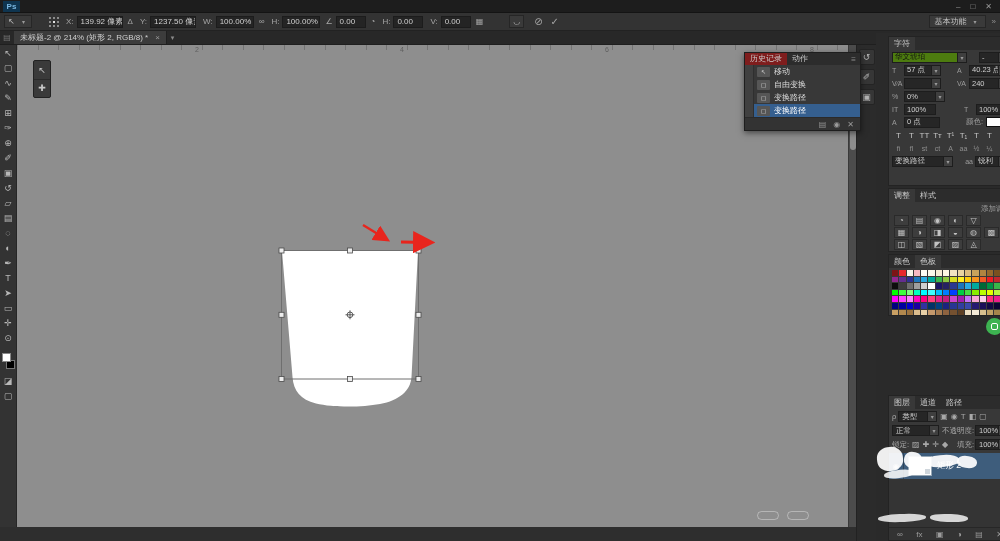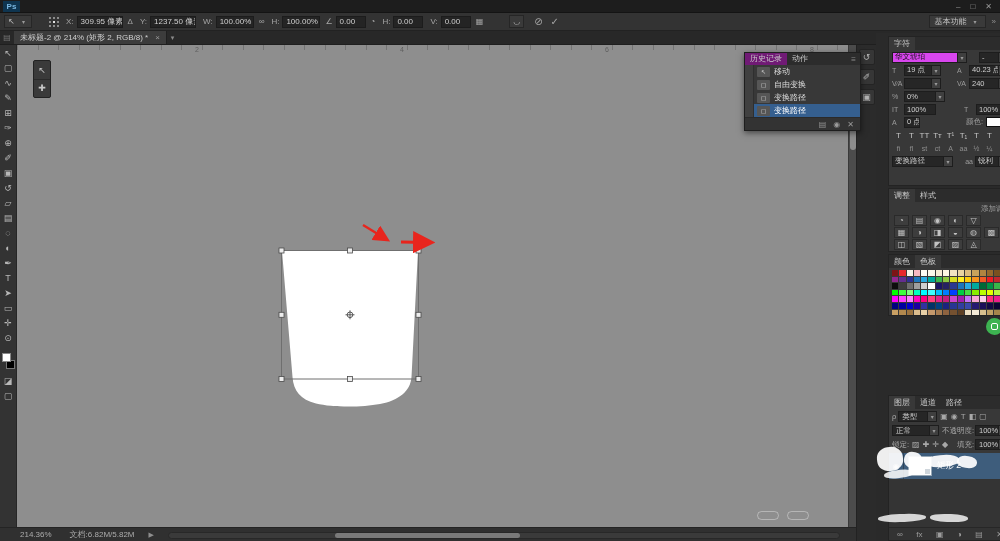--- a/index.html
+++ b/index.html
@@ -66,21 +66,21 @@
 
   
   .vscroll { position:absolute; left:848px; top:45px; width:8px; height:482px; background:#4c4c4c; border-left:1px solid #3a3a3a; }
   .vthumb { position:absolute; left:1px; top:10px; width:6px; height:95px; background:#8d8d8d; border-radius:3px; }
 
   
   .history { position:absolute; left:744px; top:52px; width:117px; height:79px; background:#383838;
              border:1px solid #1e1e1e; box-shadow:0 2px 6px rgba(0,0,0,.5); z-index:30; font-size:8px; }
   .history .hdr { height:12px; background:#2c2c2c; display:flex; align-items:center; }
   .htab { padding:0 5px; height:12px; line-height:12px; color:#c9c9c9; }
-  .htab.active { background:#701a75;font-family:Liberation Serif, serif; }
+  .htab.active { background:#7f1d1d;font-family:Liberation Serif, serif; }
   .hdr .pmenu { margin-left:auto; margin-right:4px; color:#8b8b8b; }
   .hrow { height:13px; display:flex; align-items:center; }
   .hrow.sel { background:#355f8f; color:#fff; }
   .hrow .cb { width:9px; height:13px; border-right:1px solid #2f2f2f; background:#404040; flex:none; }
   .hrow .hic { width:13px; height:10px; background:#565656; border-radius:1px; margin-left:3px; flex:none;
                display:flex; align-items:center; justify-content:center; font-size:6px; color:#ddd; }
   .hrow .hlabel { margin-left:4px; color:#ddd; }
   .hrow.sel .hlabel { color:#fff; }
   .hfoot { position:absolute; left:0; right:0; bottom:0; height:13px; background:#333; border-top:1px solid #2a2a2a;
            display:flex; align-items:center; justify-content:flex-end; gap:7px; padding-right:6px; color:#999; }
@@ -99,21 +99,21 @@
   .ptab.active { background:#383838; }
   .phdr .pmenu { margin-left:auto; margin-right:4px; color:#8b8b8b; line-height:13px; }
 
   .panel-char { top:3px; height:150px; }
   .crow { display:flex; align-items:center; margin:1px 3px 0 3px; height:12px; font-size:7.5px; }
   .cic { color:#9c9c9c; width:12px; flex:none; font-size:7px; }
   .cfield { background:#262626; border:1px solid #1d1d1d; height:11px; display:flex; align-items:center;
             padding:0 2px; color:#cfcfcf; overflow:hidden; white-space:nowrap; }
   .dd { background:#3f3f3f; border:1px solid #1d1d1d; border-left:none; width:9px; height:11px; flex:none;
         display:flex; align-items:center; justify-content:center; color:#9a9a9a; font-size:6px; }
-  .fontfield { background:#d946ef; color:#111; width:66px; }
+  .fontfield { background:#4d7c0f; color:#111; width:66px; }
   .sp { flex:1; }
   .tbtn { width:13px; height:11px; display:flex; align-items:center; justify-content:center; color:#c6c6c6; font-size:8px; }
   .fbtn { width:13px; height:10px; display:flex; align-items:center; justify-content:center; color:#8f8f8f; font-size:7px; }
   .colorsw { width:22px; height:10px; background:#fff; border:1px solid #0f0f0f; }
 
   .panel-adj { top:155px; height:64px; }
   .adj-hint { font-size:7.5px; color:#9c9c9c; margin:2px 0 1px 5px;text-align:right; }
   .adj-row { display:flex; gap:3px; margin:1px 0 0 5px; }
   .adj-ic { width:15px; height:11px; background:#3d3d3d; border:1px solid #2a2a2a; display:flex;
             align-items:center; justify-content:center; color:#c3c3c3; font-size:8px; }
@@ -177,21 +177,21 @@
         <i></i>
         <i></i>
         <i></i>
         <i class="c"></i>
         <i></i>
         <i></i>
         <i></i>
         <i></i>
       </span>
     <span class="ob-label">X:</span>
-    <span class="ob-field" style="width:46px">309.95 像素</span>
+    <span class="ob-field" style="width:46px">139.92 像素</span>
     <span class="ob-icon">Δ</span>
     <span class="ob-label">Y:</span>
     <span class="ob-field" style="width:46px">1237.50 像素</span>
     <span class="ob-label">W:</span>
     <span class="ob-field" style="width:38px">100.00%</span>
     <span class="ob-icon">∞</span>
     <span class="ob-label">H:</span>
     <span class="ob-field" style="width:38px">100.00%</span>
     <span class="ob-icon">∠</span>
     <span class="ob-field" style="width:30px">0.00</span>
@@ -355,21 +355,21 @@
       </div>
       <div class="crow">
         <span class="cfield fontfield">华文琥珀</span>
         <span class="dd">▾</span>
         <span class="sp"></span>
         <span class="cfield" style="width:20px">-</span>
         <span class="dd">▾</span>
       </div>
       <div class="crow">
         <span class="cic">T</span>
-        <span class="cfield" style="width:28px">19 点</span>
+        <span class="cfield" style="width:28px">57 点</span>
         <span class="dd">▾</span>
         <span class="sp"></span>
         <span class="cic">A</span>
         <span class="cfield" style="width:30px">40.23 点</span>
         <span class="dd">▾</span>
       </div>
       <div class="crow">
         <span class="cic">V⁄A</span>
         <span class="cfield" style="width:28px"></span>
         <span class="dd">▾</span>
@@ -385,21 +385,21 @@
       </div>
       <div class="crow">
         <span class="cic">IT</span>
         <span class="cfield" style="width:32px">100%</span>
         <span class="sp"></span>
         <span class="cic">T</span>
         <span class="cfield" style="width:32px">100%</span>
       </div>
       <div class="crow">
         <span class="cic">A</span>
-        <span class="cfield" style="width:16px">0 点</span>
+        <span class="cfield" style="width:36px">0 点</span>
         <span class="sp"></span>
         <span style="color:#9c9c9c">颜色:</span>
         <span class="colorsw" style="margin-left:3px"></span>
       </div>
       <div class="crow">
           <span class="tbtn">T</span>
           <span class="tbtn">T</span>
           <span class="tbtn">TT</span>
           <span class="tbtn">Tᴛ</span>
           <span class="tbtn">T¹</span>
@@ -641,27 +641,20 @@
           <span>∞</span>
           <span>fx</span>
           <span>▣</span>
           <span>◑</span>
           <span>▤</span>
           <span>✕</span>
         </div>
     </div>
   </div>
 
-  <div class="statusbar">
-    <span class="sb-zoom">214.36%</span>
-    <span class="sb-doc">文档:6.82M/5.82M</span>
-    <span class="sb-arrow">▶</span>
-    <div class="htrack"></div>
-    <div class="hthumb"></div>
-  </div>
 
   <div class="badge" style="background: rgb(61, 179, 81);">
       <i></i>
     </div>
   <div class="wm-blob" style="left:877px;top:447px;width:26px;height:24px;transform:rotate(-8deg)"></div>
   <div class="wm-blob" style="left:904px;top:452px;width:18px;height:16px;transform:rotate(10deg)"></div>
   <div class="wm-blob" style="left:925px;top:455px;width:34px;height:12px;transform:rotate(-4deg)"></div>
   <div class="wm-blob" style="left:957px;top:456px;width:20px;height:12px;transform:rotate(6deg)"></div>
   <div class="wm-blob" style="left:884px;top:470px;width:30px;height:8px;transform:rotate(-6deg);opacity:.85"></div>
   <div class="wm-blob" style="left:878px;top:514px;width:48px;height:8px;transform:rotate(-2deg);opacity:.8"></div>

